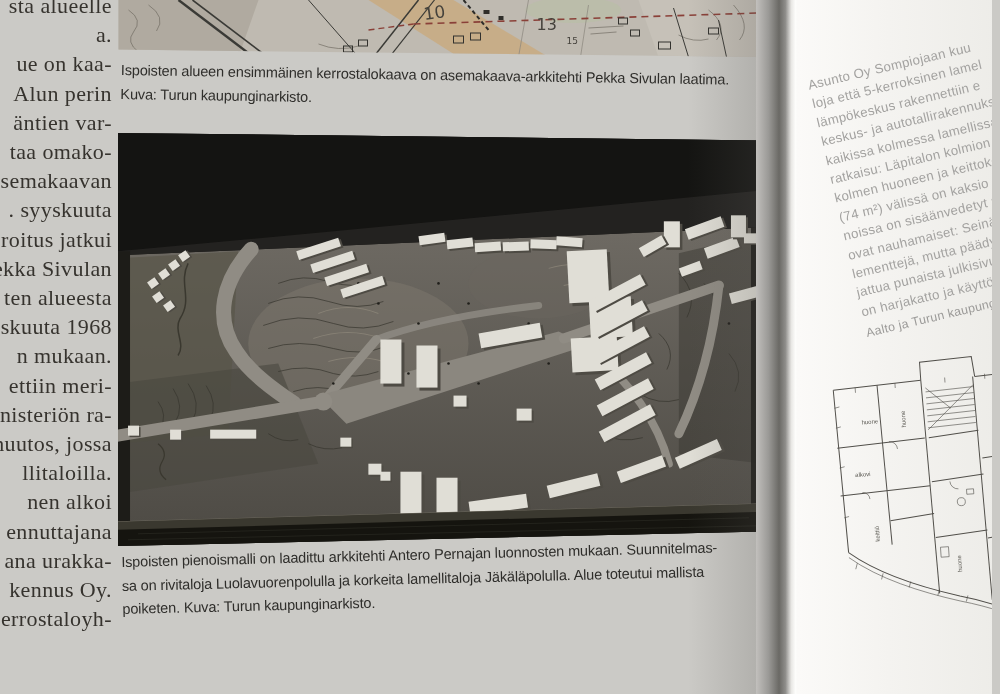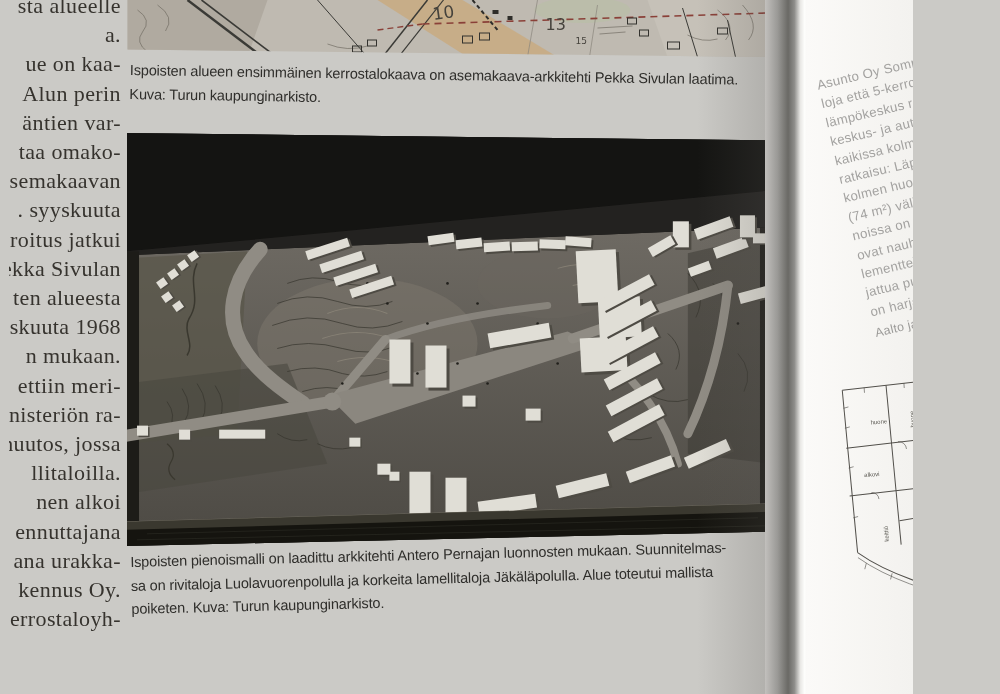--- a/index.html
+++ b/index.html
@@ -1,17 +1,17 @@
 <!DOCTYPE html>
 <html><head>
 <meta charset="utf-8">
 <style>
   html,body{margin:0;padding:0;}
   body{width:1000px;height:694px;overflow:hidden;background:#cbcac6;font-family:"Liberation Sans",sans-serif;}
-  .stage{position:relative;width:904px;height:694px;overflow:hidden;background:#cbcac6;margin-left:9px;}
+  .stage{position:relative;width:992px;height:694px;overflow:hidden;background:#cbcac6;}
   
   .margin-col{position:absolute;left:-46px;top:-9px;width:158px;text-align:right;
     font-family:"Liberation Serif","DejaVu Serif",serif;font-size:22px;line-height:29.2px;
     color:#36332e;letter-spacing:.4px;white-space:nowrap;overflow:hidden;}
   .margin-col div{overflow:hidden;}
   
   .map-wrap{position:absolute;left:118px;top:0;width:646px;height:57px;
     clip-path:polygon(0 0,100% 0,100% 100%,0 87%);}
   .photo-wrap{position:absolute;left:118px;top:133px;width:646px;height:413px;
     clip-path:polygon(0 0,100% 1.8%,100% 96.5%,0 100%);background:#171614;}

